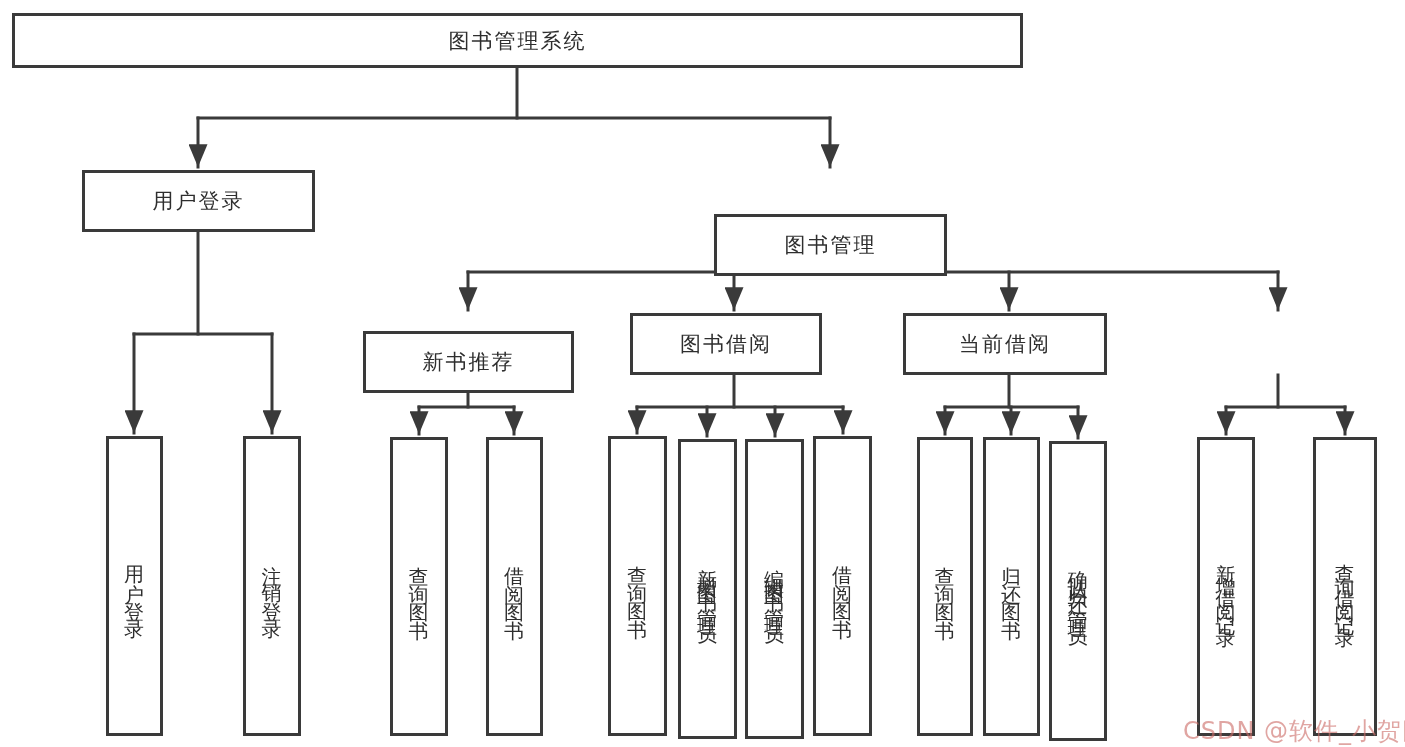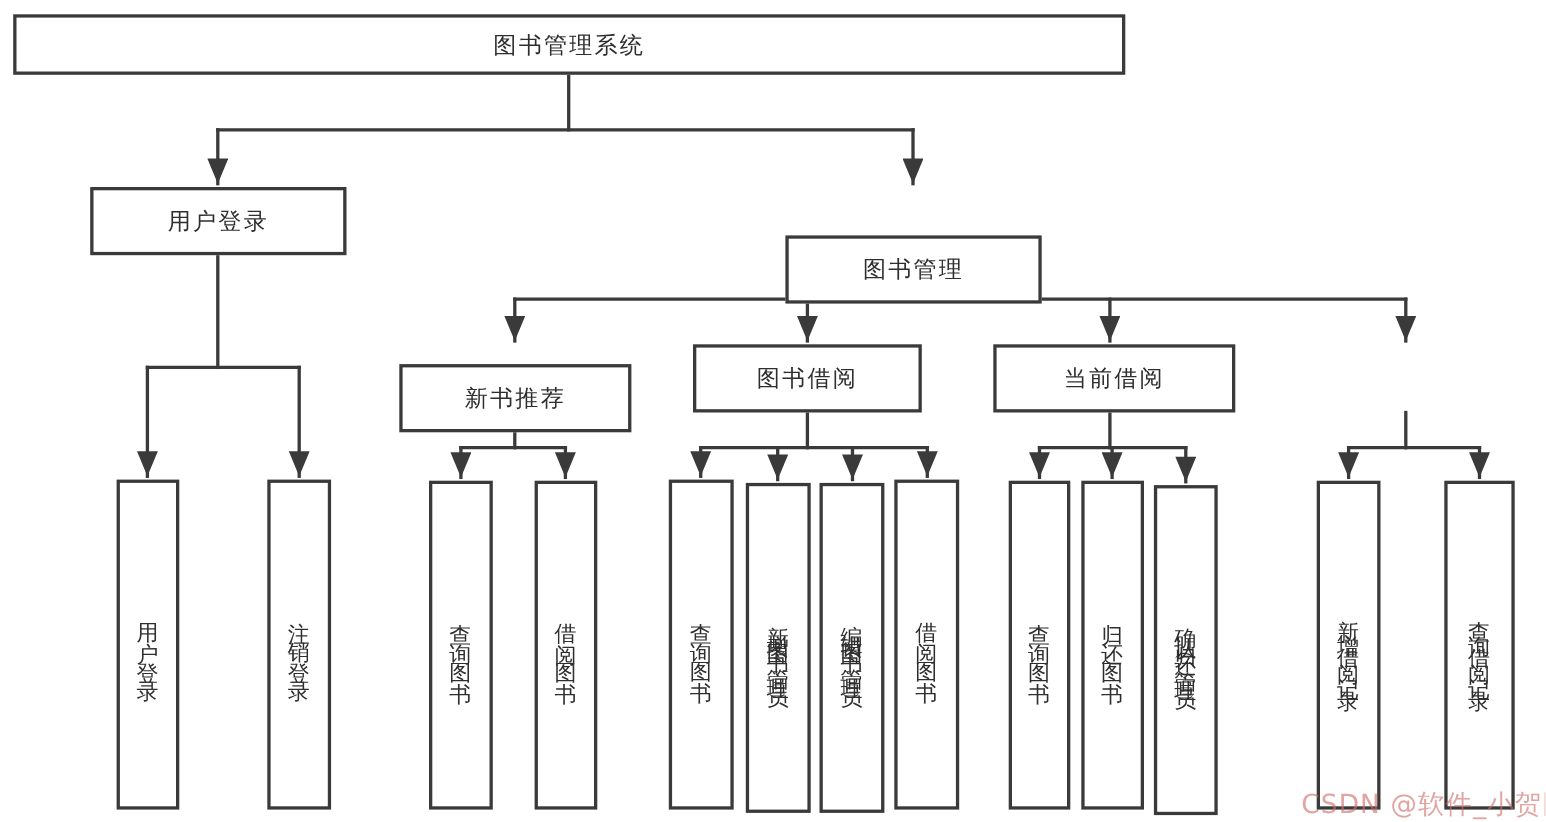--- a/index.html
+++ b/index.html
@@ -122,24 +122,24 @@
   <div class="box" style="left:82px;top:170px;width:233px;height:62px;">
     <span class="hlabel">用户登录</span>
   </div>
   <div class="box" style="left:714px;top:170px;width:233px;height:62px;margin-top:44px;">
     <span class="hlabel">图书管理</span>
   </div>
 
   <div class="box" style="left:363px;top:313px;width:211px;height:62px;margin-top:18px;">
     <span class="hlabel">新书推荐</span>
   </div>
-  <div class="box" style="left:630px;top:313px;width:208px;height:62px;">
+  <div class="box" style="left:630px;top:313px;width:192px;height:62px;">
     <span class="hlabel">图书借阅</span>
   </div>
-  <div class="box" style="left:903px;top:313px;width:220px;height:62px;">
+  <div class="box" style="left:903px;top:313px;width:204px;height:62px;">
     <span class="hlabel">当前借阅</span>
   </div>
 
   <div class="box" style="left:106px;top:436px;width:57px;height:300px;">
     <span class="vtext">用户登录</span>
   </div>
   <div class="box" style="left:243px;top:436px;width:58px;height:300px;">
     <span class="vtext">注销登录</span>
   </div>
 

